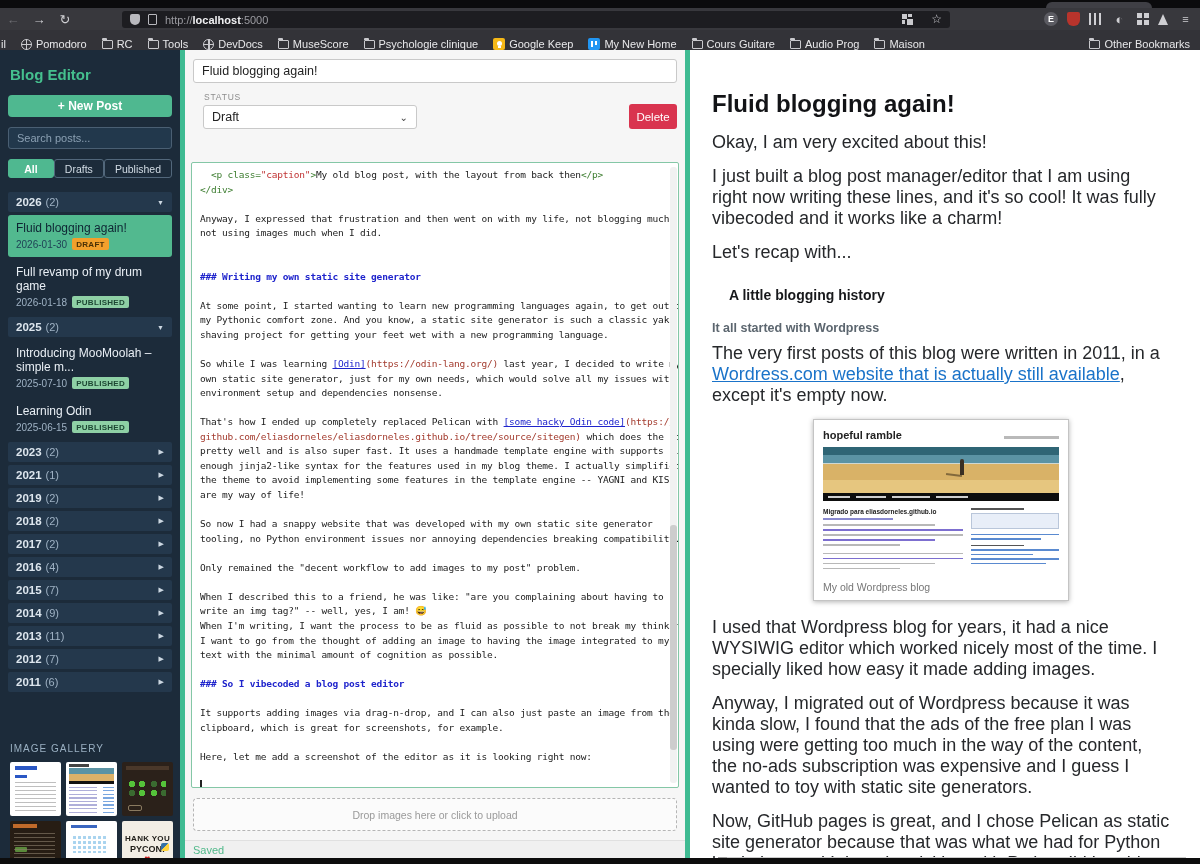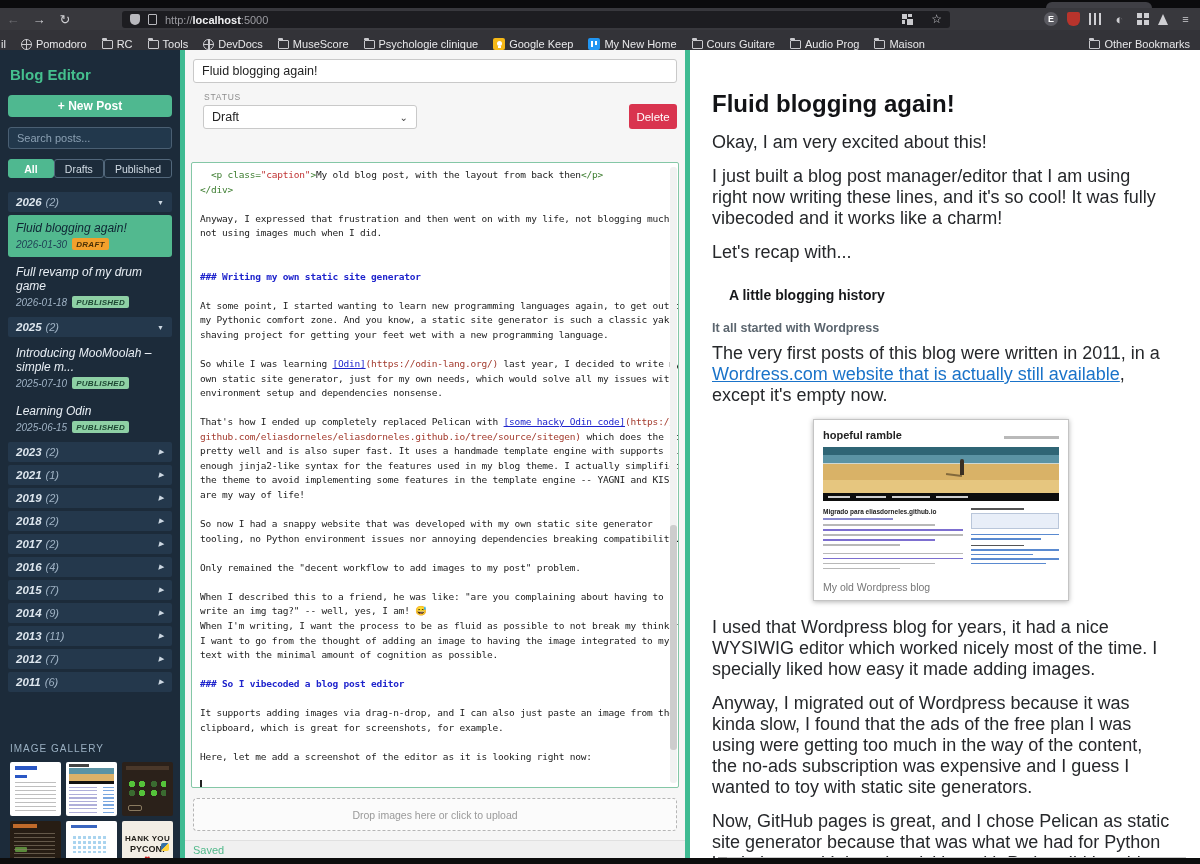--- a/index.html
+++ b/index.html
@@ -58,21 +58,21 @@
 
   
   .sidebar { position:absolute; left:0; top:0; width:180px; height:814px; background:#1c2b3a; overflow:hidden; }
   .sb-title { margin:16px 10px 0; font-size:15px; font-weight:bold; color:#45c08e; }
   .btn-newpost { display:block; margin:12px 8px 0; width:164px; height:22px; background:#4fb890; border:none; border-radius:4px; color:#fff; font-size:12px; font-weight:bold; font-family:inherit; }
   .sb-search { display:block; margin:10px 8px 0; width:164px; height:22px; background:#22384c; border:1px solid #4a5f73; border-radius:3px; color:#c9d6e2; font-size:11px; padding:0 8px; font-family:inherit; }
   .sb-search::placeholder { color:#8ba0b3; }
   .filters { display:flex; margin:10px 8px 0; }
   .fbtn { height:19px; border-radius:3px; font-size:10.5px; padding:0 10px; background:transparent; border:1px solid #52677b; color:#d2dce5; font-family:inherit; flex:1; }
   .fbtn.active { background:#4fb890; border-color:#4fb890; color:#fff; font-weight:bold; }
-  .postlist { margin:14px 8px 8px;font-style:italic; }
+  .postlist { margin:14px 8px 8px; }
   .yrow { display:flex; align-items:center; height:20px; background:#24384c; border-radius:2px; margin-bottom:3px; padding:0 8px; }
   .yrow .ylabel { font-size:11.5px; font-weight:bold; color:#dde6ee; }
   .yrow .ycount { font-size:11px; color:#9fb2c4; margin-left:4px; }
   .yrow .yarrow { margin-left:auto; font-size:7px; color:#cdd8e2; }
   .post { padding:6px 8px 7px; border-radius:3px; margin-bottom:2px; }
   .post .ptitle { font-size:12px; color:#e9eff5; }
   .post .pmeta { margin-top:3px; display:flex; align-items:center; gap:5px; }
   .post .pdate { font-size:10px; color:#9fb2c4; }
   .badge { font-size:8px; font-weight:bold; border-radius:2px; padding:1.5px 4px; letter-spacing:.3px; }
   .badge.DRAFT { background:#f2a02c; color:#4a3005; }

